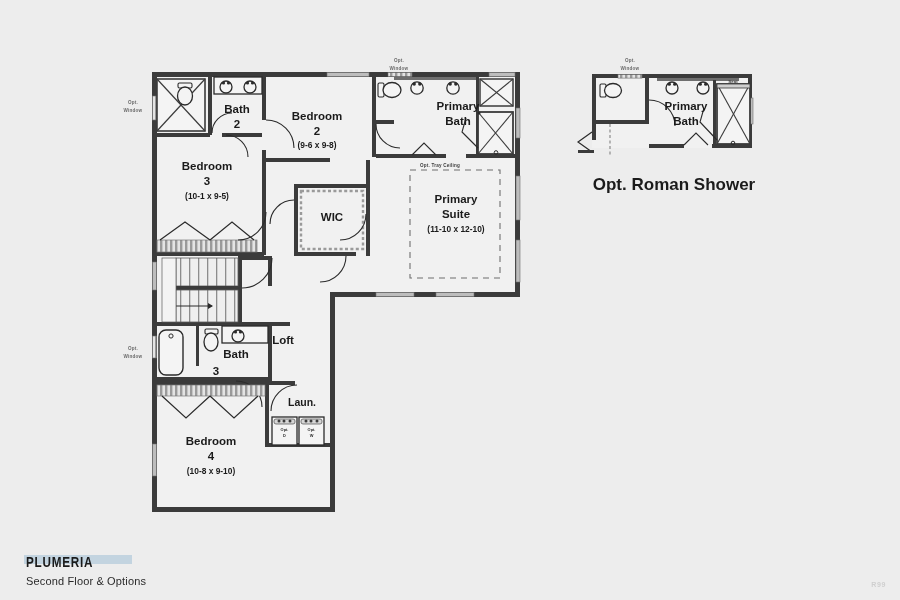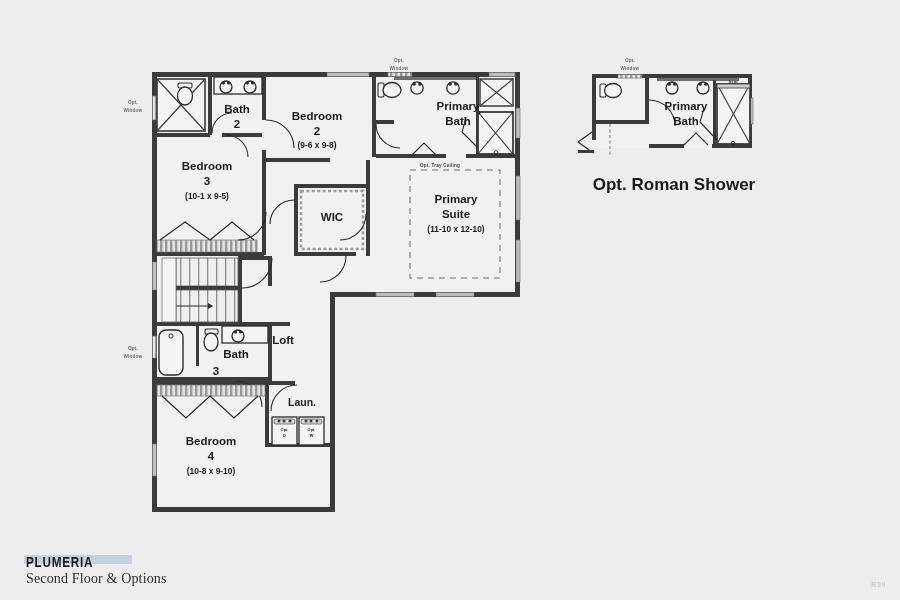--- a/index.html
+++ b/index.html
@@ -28,22 +28,22 @@
   #titleblock{position:absolute;left:0;bottom:0;width:900px;height:60px;}
   .tb-bar{position:absolute;left:24px;bottom:36px;width:108px;height:9px;background:#c3d4e0;}
   .plan-name{
     position:absolute;left:26px;bottom:30px;
     font-family:"Liberation Sans",sans-serif;
     font-size:15px;font-weight:bold;color:#1b1b1b;
     letter-spacing:1.0px;transform:scaleX(.78);transform-origin:left bottom;
   }
   .plan-sub{
     position:absolute;left:26px;bottom:13px;
-    font-family:Liberation Serif, serif;
-    font-size:14px;color:#2b2b2b;letter-spacing:.15px;
+    font-family:Liberation Sans, sans-serif;
+    font-size:11px;color:#2b2b2b;letter-spacing:.15px;
   }
   .revmark{
     position:absolute;right:14px;bottom:12px;
     font-family:"Liberation Sans",sans-serif;
     font-size:7px;font-weight:bold;color:#cfcfcf;letter-spacing:.6px;
   }
 </style>
 </head>
 <body>
 

